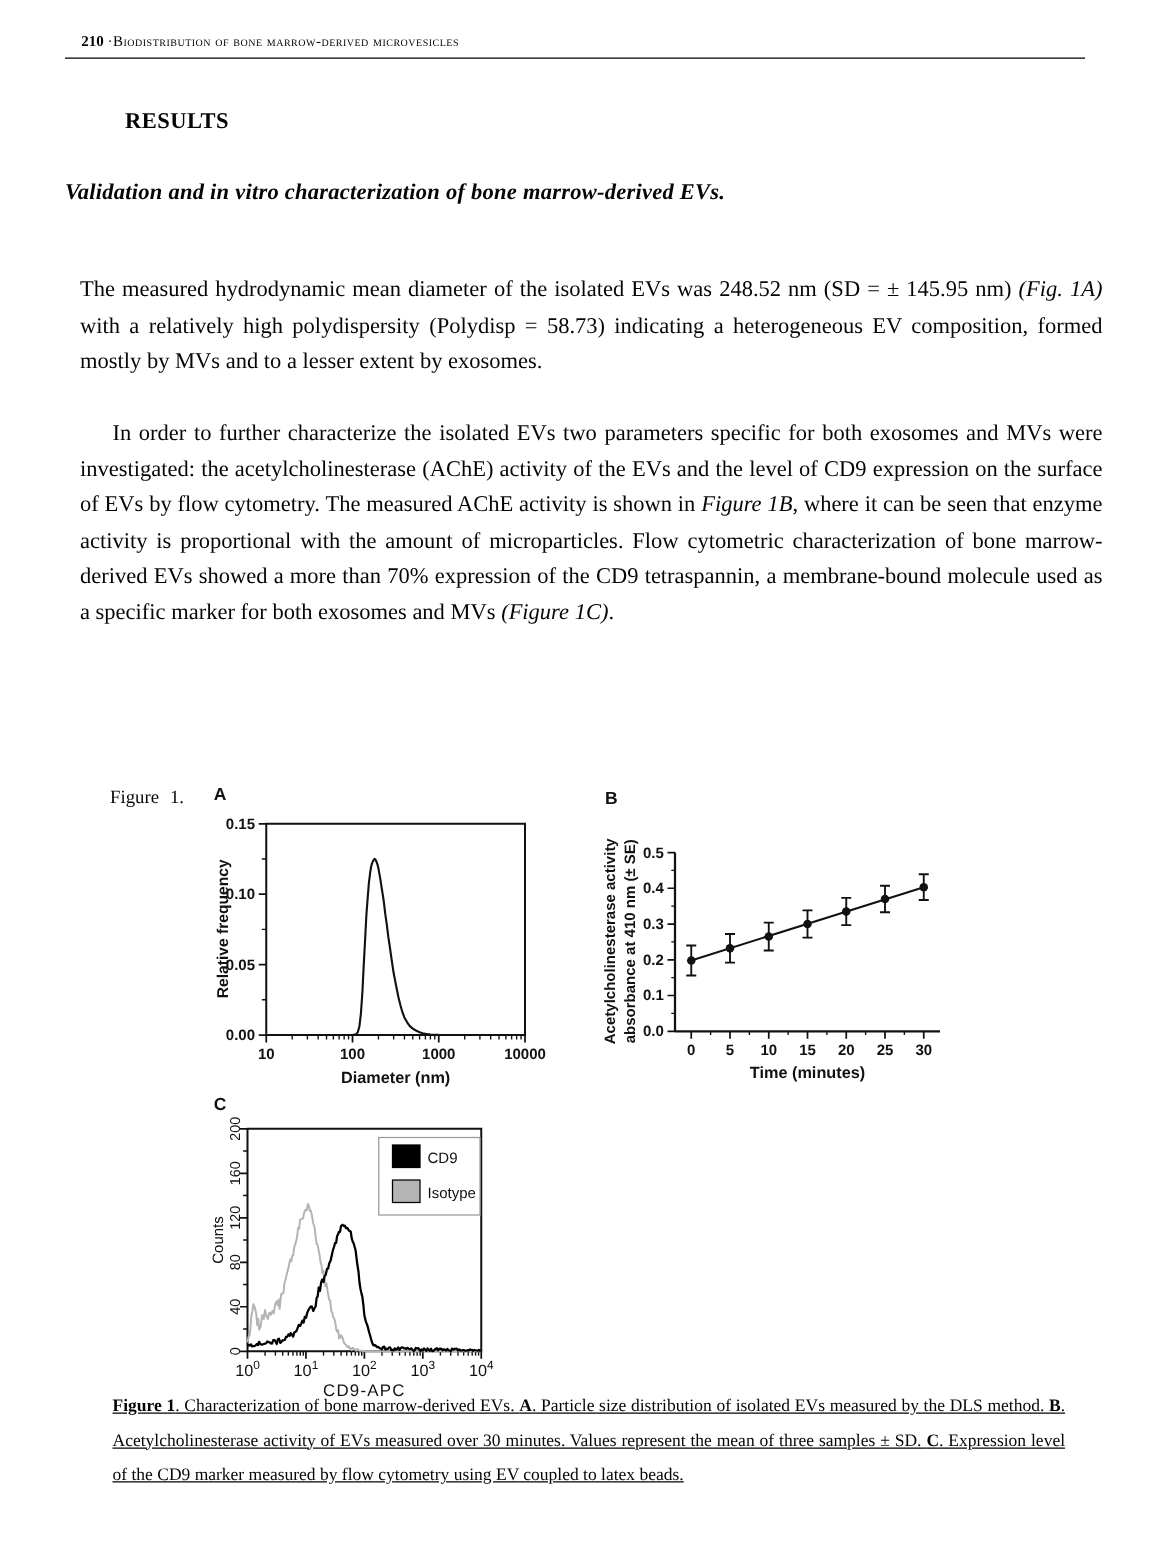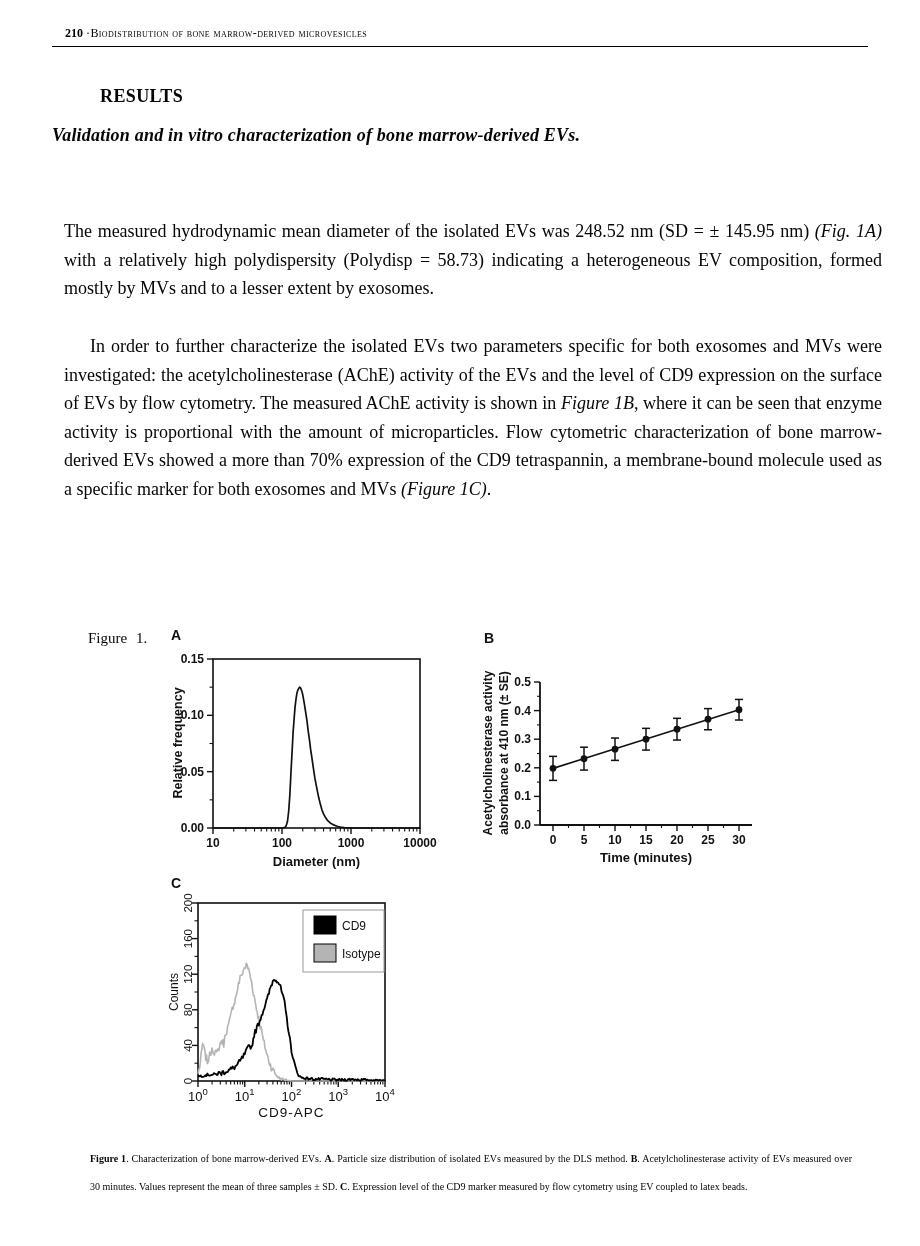--- a/index.html
+++ b/index.html
@@ -4,36 +4,36 @@
 <title>Document</title>
 <style>
   html,body{margin:0;padding:0;background:#ffffff;}
   body{width:920px;height:1246px;position:relative;font-family:"Liberation Serif",serif;color:#050505;}
   .abs{position:absolute;}
   .running-head{left:52px;top:26px;font-size:12px;white-space:nowrap;margin-left:13px;}
   .page-number{font-weight:bold;}
   .running-title{font-variant:small-caps;letter-spacing:.4px;}
   .head-rule{left:52px;top:46px;width:816px;border-top:1.6px solid #000;height:0;}
   .results-heading{left:52px;top:86px;font-size:18px;font-weight:bold;letter-spacing:.4px;margin-left:48px;}
-  .sub-heading{left:52px;top:125px;font-size:18px;font-weight:bold;font-style:italic;letter-spacing:.2px;}
+  .sub-heading{left:52px;top:143px;font-size:18px;font-weight:bold;font-style:italic;letter-spacing:.2px;}
   .body-para{left:64px;width:818px;font-size:18px;line-height:28.5px;text-align:justify;}
   .para-1{top:199px;}
   .para-2{top:314px;text-indent:26px;}
   .ital{font-style:italic;}
   .figure-block{left:0;top:620px;width:741px;height:518px;}
   .fig-label{left:88px;top:10px;font-size:15px;word-spacing:5px;}
   .panel-letter{font-family:"Liberation Sans",sans-serif;font-weight:bold;font-size:14px;color:#111;}
   .letter-a{left:171px;top:7px;}
   .letter-b{left:484px;top:10px;}
   .letter-c{left:171px;top:255px;}
   .chart{position:absolute;}
   #chartA{left:130px;top:5px;}
   #chartB{left:460px;top:5px;}
   #chartC{left:130px;top:248px;}
-  .caption{left:90px;top:1135px;width:762px;font-size:10px;line-height:27.5px;text-align:justify;}
+  .caption{left:90px;top:1098px;width:762px;font-size:14px;line-height:27.5px;text-align:justify;text-decoration:underline;}
   .cap-b{font-weight:bold;}
   svg text{font-family:"Liberation Sans",sans-serif;}
 </style>
 </head>
 <body>
 
 <div class="abs running-head">
   <span class="page-number">210</span>
   <span class="running-title">·Biodistribution of bone marrow-derived microvesicles</span>
 </div>

